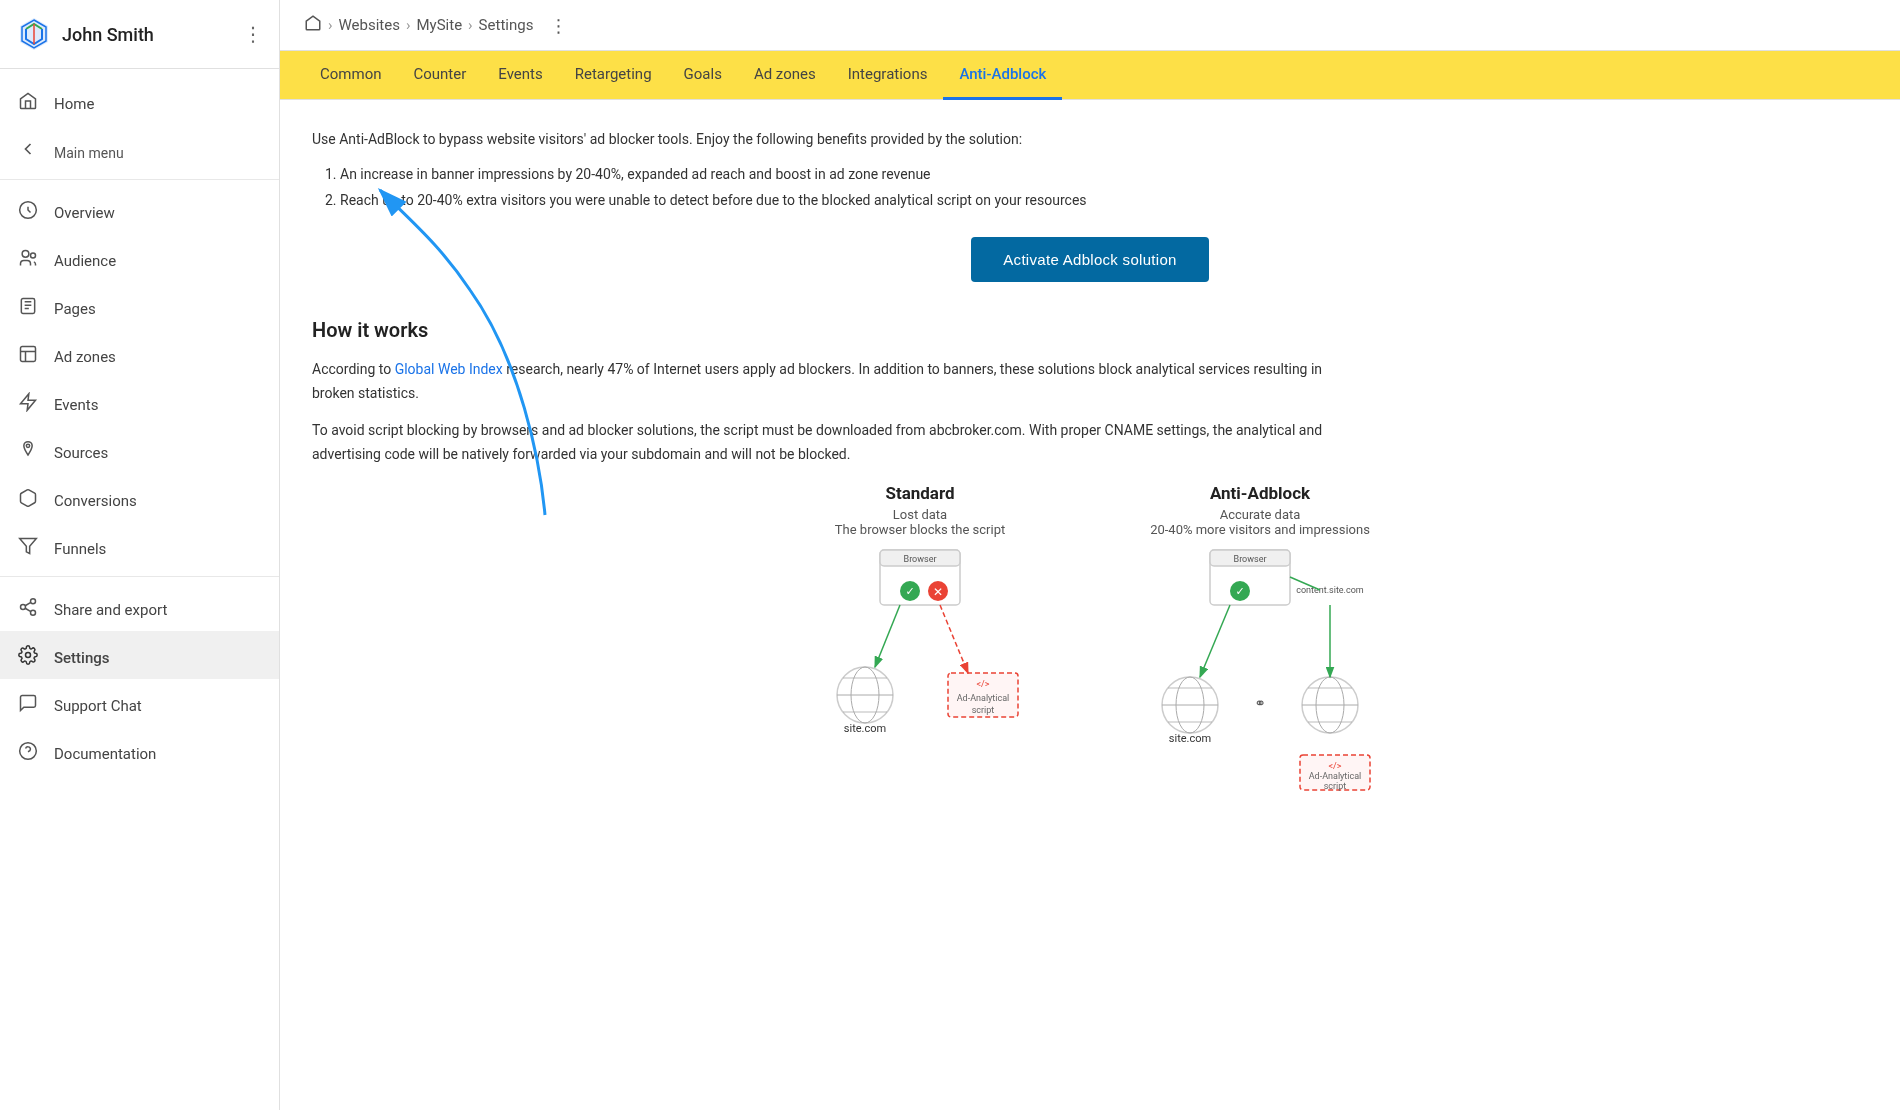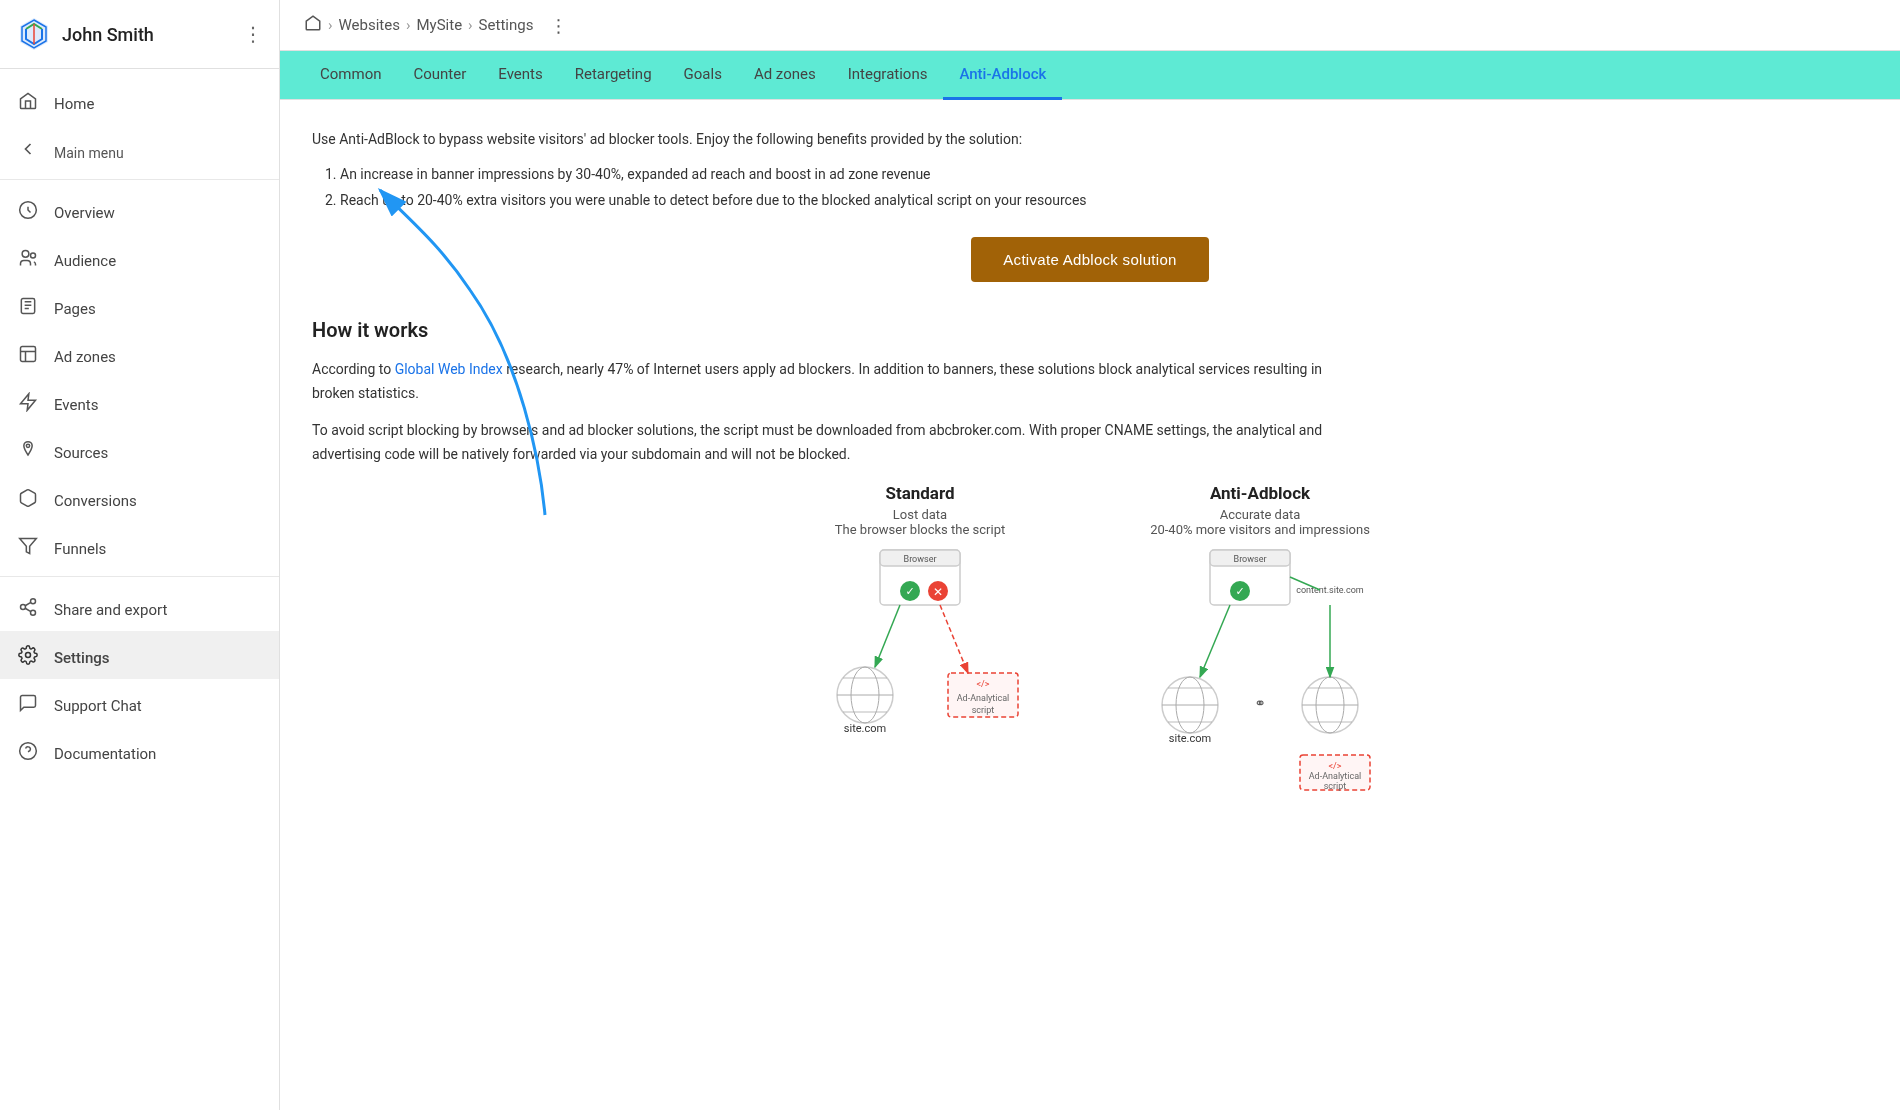--- a/index.html
+++ b/index.html
@@ -101,21 +101,21 @@
     .breadcrumb span { color: #555; }
     .breadcrumb .sep { color: #999; }
     .breadcrumb .more-icon { color: #555; margin-left: 12px; cursor: pointer; font-size: 18px; }
 
     
     .tabs-bar {
       display: flex;
       align-items: center;
       padding: 0 24px;
       border-bottom: 1px solid #e0e0e0;
-      background: #5eead4;
+      background: #fde047;
     }
     .tab {
       padding: 14px 16px;
       font-size: 15px;
       color: #444;
       cursor: pointer;
       border-bottom: 3px solid transparent;
       margin-bottom: -1px;
       white-space: nowrap;
     }
@@ -145,21 +145,21 @@
       font-size: 14px;
       color: #333;
       line-height: 1.8;
     }
     .activate-btn-wrap {
       display: flex;
       justify-content: center;
       margin: 24px 0 36px 0;
     }
     .activate-btn {
-      background: #a16207;
+      background: #0369a1;
       color: #fff;
       border: none;
       padding: 14px 32px;
       font-size: 15px;
       border-radius: 4px;
       cursor: pointer;
       font-weight: 500;
       letter-spacing: 0.3px;
     }
 
@@ -413,21 +413,21 @@
         <marker id="arrowhead" markerWidth="10" markerHeight="7" refX="9" refY="3.5" orient="auto">
           <polygon points="0 0, 10 3.5, 0 7" fill="#2196F3"></polygon>
         </marker>
       </defs>
       <path d="M 265 355 C 260 300, 240 200, 190 130 C 160 85, 130 60, 100 30" fill="none" stroke="#2196F3" stroke-width="3" marker-end="url(#arrowhead)"></path>
     </svg>
 
     <p class="intro-text">Use Anti-AdBlock to bypass website visitors' ad blocker tools. Enjoy the following benefits provided by the solution:</p>
 
     <ol class="benefits-list">
-      <li>An increase in banner impressions by 30-40%, expanded ad reach and boost in ad zone revenue</li>
+      <li>An increase in banner impressions by 20-40%, expanded ad reach and boost in ad zone revenue</li>
       <li>Reach up to 20-40% extra visitors you were unable to detect before due to the blocked analytical script on your resources</li>
     </ol>
 
     <div class="activate-btn-wrap">
       <button class="activate-btn">Activate Adblock solution</button>
     </div>
 
     <h2 class="section-title">How it works</h2>
 
     <p class="section-text">

